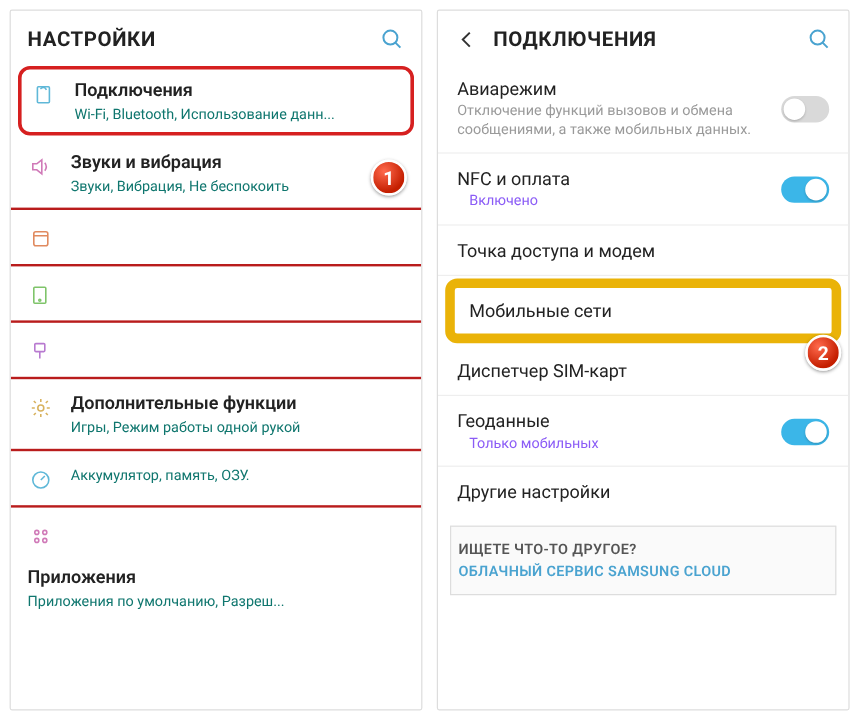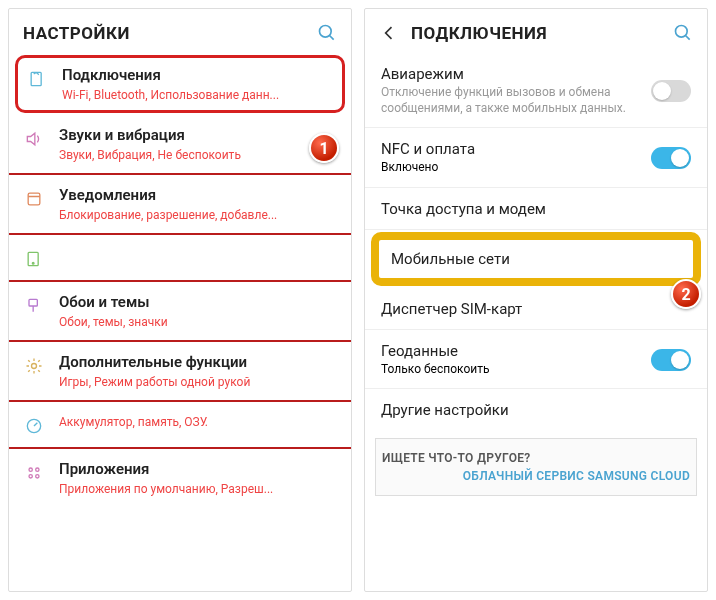--- a/index.html
+++ b/index.html
@@ -38,40 +38,40 @@
   }
   .search-icon svg, .back-icon svg { display: block; }
   .list { display: flex; flex-direction: column; }
   .item {
     display: flex;
     padding: 11px 14px 10px;
     border-bottom: 2px solid #b91c1c;
     gap: 14px;
     align-items: flex-start;
   }
-  .item:last-child { border-bottom: none; }
+  .item:last-child { border-bottom: none; flex-direction: column; }
   .item-icon {
     width: 22px;
     height: 22px;
     flex: 0 0 22px;
     margin-top: 2px;
     display: flex;
     align-items: center;
     justify-content: center;
   }
   .item-body { flex: 1; min-width: 0; }
   .item-title {
     font-size: 15px;
     font-weight: 600;
     color: #222;
     line-height: 1.3;
   }
   .item-sub {
     font-size: 12px;
-    color: #ef4444;
+    color: #0f766e;
     margin-top: 2px;
     line-height: 1.3;
     white-space: nowrap;
     overflow: hidden;
     text-overflow: ellipsis;
   }
   .highlight-red {
     border: 3px solid #d62020;
     border-radius: 10px;
     margin: 2px 6px;
@@ -89,21 +89,21 @@
     font-size: 15px;
     font-weight: 400;
     color: #222;
   }
   .c-sub {
     font-size: 12px;
     color: #9a9a9a;
     margin-top: 2px;
     line-height: 1.3;
   }
-  .c-sub.link { color: #000000; }
+  .c-sub.link { color: #8b5cf6; margin-left: 10px; }
   .toggle {
     width: 40px;
     height: 22px;
     border-radius: 11px;
     position: relative;
     flex: 0 0 40px;
   }
   .toggle.off { background: #d9d9d9; }
   .toggle.on { background: #3bb6e8; }
   .toggle::after {
@@ -129,21 +129,20 @@
     font-weight: 600;
     letter-spacing: 0.3px;
     color: #555;
   }
   .footer-link {
     font-size: 12px;
     font-weight: 600;
     letter-spacing: 0.3px;
     color: #4aa3d0;
     margin-top: 4px;
-    text-align: right;
   }
   .badge {
     position: absolute;
     width: 30px;
     height: 30px;
     border-radius: 50%;
     background: radial-gradient(circle at 35% 30%, #ff6a4d, #c41e00 70%);
     border: 2px solid #fff;
     color: #fff;
     font-weight: 700;
@@ -205,46 +204,38 @@
       </div>
     </div>
 
     <div class="item">
       <span class="item-icon">
         <svg width="20" height="20" viewBox="0 0 24 24" fill="none" stroke="#e08a5f" stroke-width="1.6">
             <rect x="5" y="5" width="14" height="14" rx="2"></rect>
             <line x1="5" y1="9" x2="19" y2="9"></line>
           </svg>
       </span>
-      <div class="item-body">
-        <div class="item-title">Уведомления</div>
-        <div class="item-sub">Блокирование, разрешение, добавле...</div>
-      </div>
     </div>
 
     <div class="item">
       <span class="item-icon">
         <svg width="20" height="20" viewBox="0 0 24 24" fill="none" stroke="#7fc46a" stroke-width="1.6">
             <rect x="5" y="4" width="12" height="16" rx="1"></rect>
             <circle cx="11" cy="17" r="1"></circle>
           </svg>
       </span>
     </div>
 
     <div class="item">
       <span class="item-icon">
         <svg width="20" height="20" viewBox="0 0 24 24" fill="none" stroke="#b87ad0" stroke-width="1.6">
             <rect x="6" y="4" width="10" height="8" rx="1"></rect>
             <line x1="11" y1="12" x2="11" y2="19"></line>
           </svg>
       </span>
-      <div class="item-body">
-        <div class="item-title">Обои и темы</div>
-        <div class="item-sub">Обои, темы, значки</div>
-      </div>
     </div>
 
     <div class="item">
       <span class="item-icon">
         <svg width="20" height="20" viewBox="0 0 24 24" fill="none" stroke="#d8b25f" stroke-width="1.6">
             <circle cx="12" cy="12" r="3"></circle>
             <path d="M12 3v3M12 18v3M3 12h3M18 12h3M5 5l2 2M17 17l2 2M5 19l2-2M17 7l2-2"></path>
           </svg>
       </span>
       <div class="item-body">
@@ -335,21 +326,21 @@
 
     <div class="c-item">
       <div class="c-body">
         <div class="c-title">Диспетчер SIM-карт</div>
       </div>
     </div>
 
     <div class="c-item">
       <div class="c-body">
         <div class="c-title">Геоданные</div>
-        <div class="c-sub link">Только беспокоить</div>
+        <div class="c-sub link">Только мобильных</div>
       </div>
       <div class="toggle on"></div>
     </div>
 
     <div class="c-item" style="border-bottom:none">
       <div class="c-body">
         <div class="c-title">Другие настройки</div>
       </div>
     </div>
 

